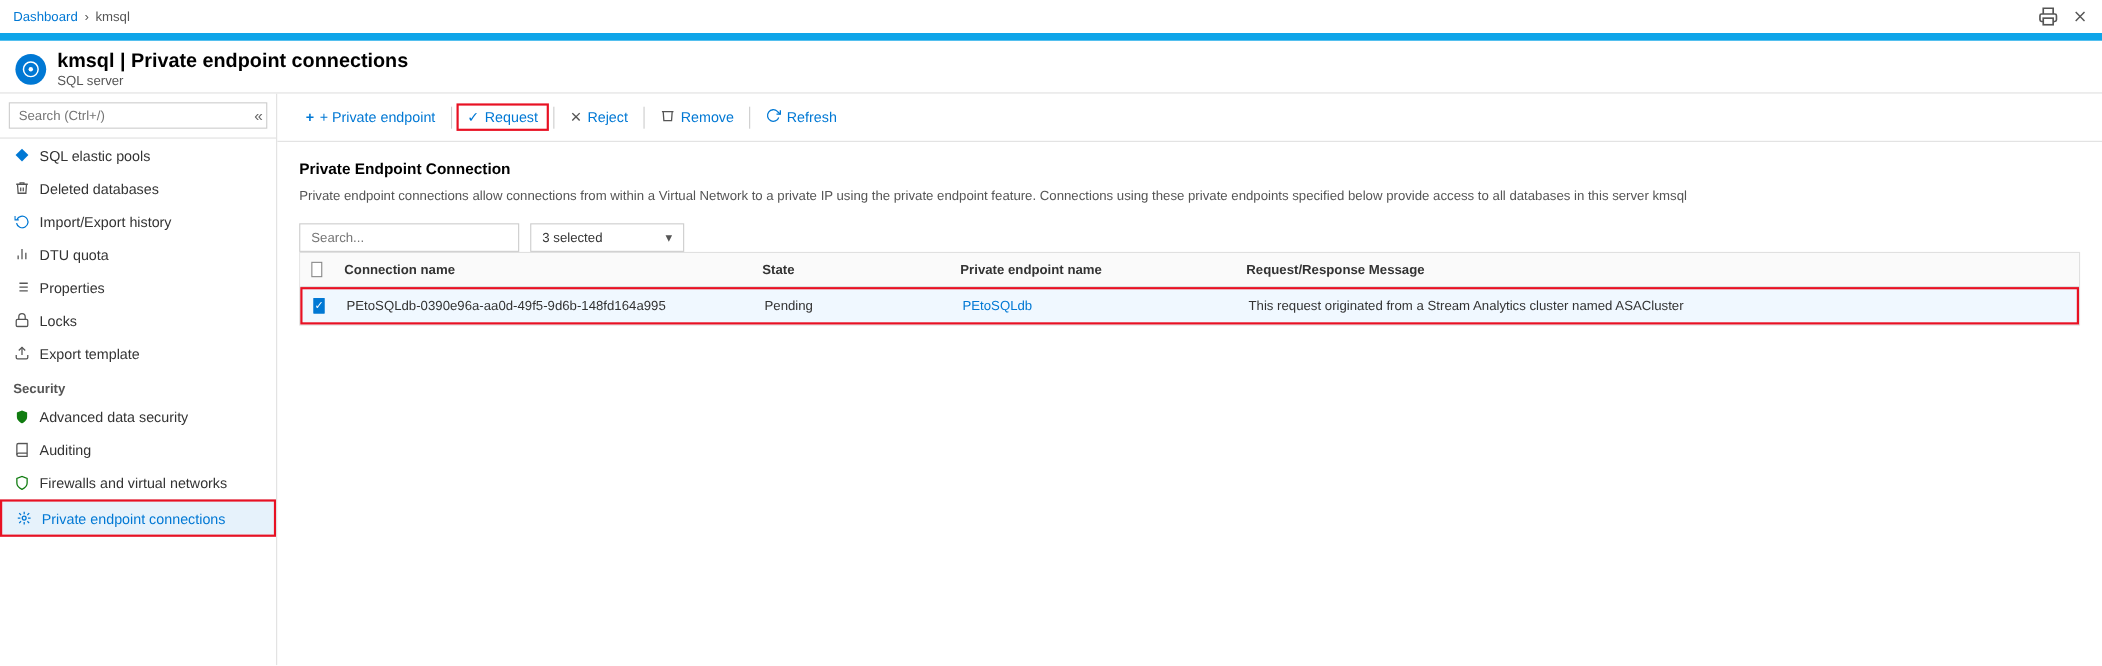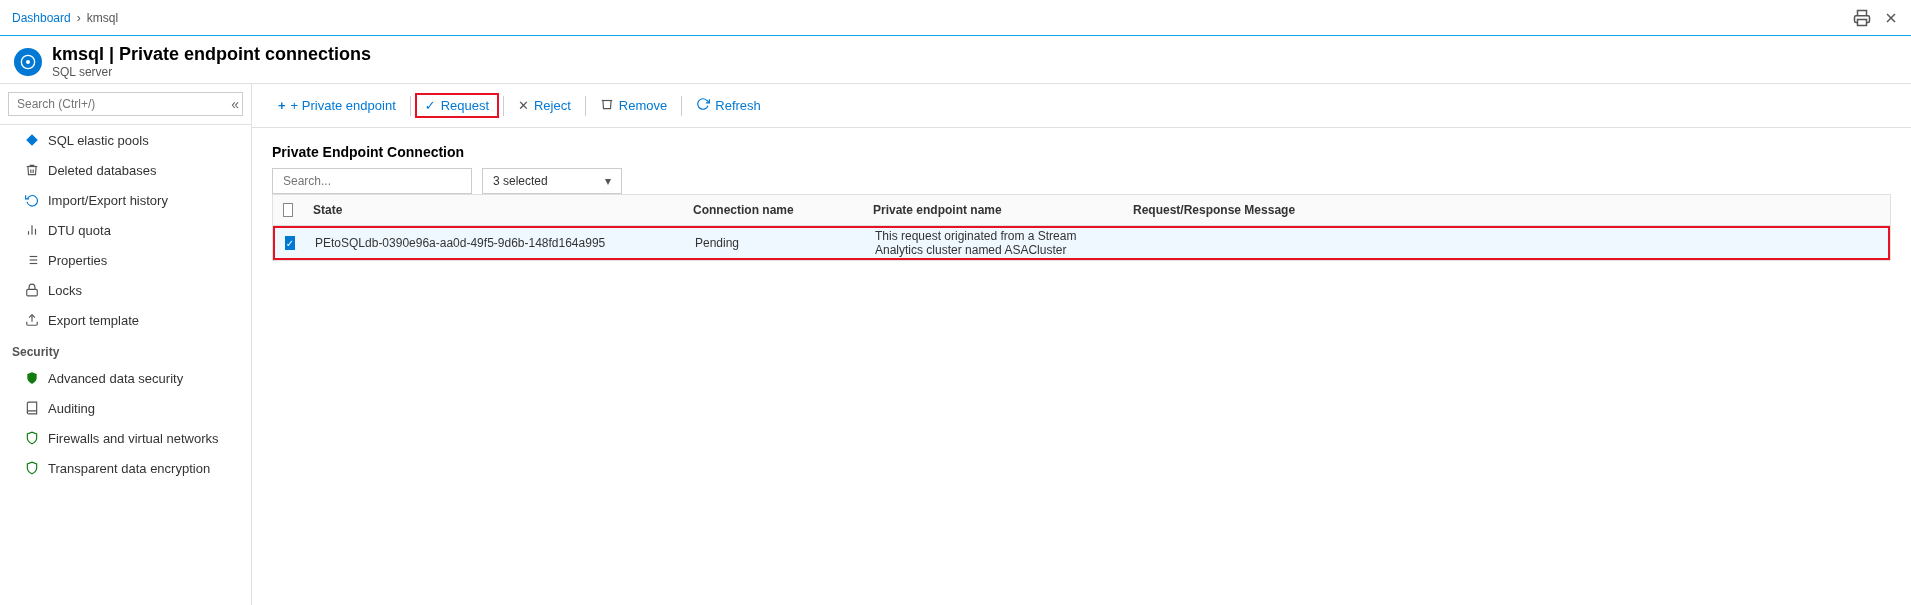--- a/index.html
+++ b/index.html
@@ -1,39 +1,39 @@
 <!DOCTYPE html>
 <html><head>
   <meta charset="utf-8">
   <style>
     * { box-sizing: border-box; margin: 0; padding: 0; }
     body { font-family: 'Segoe UI', Arial, sans-serif; font-size: 13px; color: #333; background: #fff; display: flex; flex-direction: column; height: 605px; overflow: hidden; }
 
     
-    .top-bar { display: flex; align-items: center; justify-content: space-between; padding: 6px 12px; border-bottom: 1px solid #0ea5e9; min-height: 36px; }
+    .top-bar { display: flex; align-items: center; justify-content: space-between; padding: 6px 12px; border-bottom: 7px solid #0ea5e9; min-height: 36px; }
     .breadcrumb { display: flex; align-items: center; gap: 6px; font-size: 12px; color: #0078d4; }
     .breadcrumb span { color: #555; }
     .top-icons { display: flex; gap: 12px; align-items: center; color: #555; }
     .top-icons svg { cursor: pointer; }
 
     
     .page-header { display: flex; align-items: center; gap: 10px; padding: 8px 14px 4px 14px; border-bottom: 1px solid #e0e0e0; }
     .page-header-icon { width: 28px; height: 28px; background: #0078d4; border-radius: 50%; display: flex; align-items: center; justify-content: center; color: white; font-size: 14px; font-weight: bold; }
     .page-header-text h1 { font-size: 18px; font-weight: 600; color: #000; }
     .page-header-text .subtitle { font-size: 12px; color: #555; }
 
     
     .main-layout { display: flex; flex: 1; overflow: hidden; }
 
     
     .sidebar { width: 252px; min-width: 252px; border-right: 1px solid #e0e0e0; display: flex; flex-direction: column; overflow-y: auto; }
     .sidebar-search { padding: 8px; border-bottom: 1px solid #e0e0e0; position: relative; }
     .sidebar-search input { width: 100%; padding: 4px 28px 4px 8px; border: 1px solid #ccc; font-size: 12px; outline: none; }
     .sidebar-collapse { position: absolute; right: 12px; top: 12px; cursor: pointer; color: #666; font-size: 14px; }
-    .sidebar-item { display: flex; align-items: center; gap: 8px; padding: 7px 24px; cursor: pointer; font-size: 13px; color: #333; }
+    .sidebar-item { display: flex; align-items: center; gap: 8px; padding: 7px 12px; cursor: pointer; font-size: 13px; color: #333; }
     .sidebar-item.active { background: #e6f2fb; color: #0078d4; }
     .sidebar-item.active .item-label { color: #0078d4; }
     .sidebar-item .item-icon { width: 16px; height: 16px; display: flex; align-items: center; justify-content: center; flex-shrink: 0; }
     .section-divider { padding: 10px 12px 4px; font-size: 12px; font-weight: 600; color: #555; }
 
     
     .content { flex: 1; overflow-y: auto; display: flex; flex-direction: column; }
     .toolbar { display: flex; align-items: center; gap: 0; padding: 8px 16px; border-bottom: 1px solid #e0e0e0; }
     .toolbar-btn { display: flex; align-items: center; gap: 5px; padding: 5px 10px; background: none; border: none; cursor: pointer; font-size: 13px; color: #0078d4; }
     .toolbar-btn.highlighted { border: 2px solid #e81123; padding: 3px 8px; }
@@ -205,29 +205,30 @@
 
     <div class="sidebar-item">
       <span class="item-icon">
         <svg width="14" height="14" viewBox="0 0 24 24" fill="none" stroke="#107c10" stroke-width="2">
             <path d="M12 22s8-4 8-10V5l-8-3-8 3v7c0 6 8 10 8 10z"></path>
           </svg>
       </span>
       <span class="item-label">Firewalls and virtual networks</span>
     </div>
 
-
-    <div class="sidebar-item">
-      <span class="item-icon">
-        <svg width="14" height="14" viewBox="0 0 24 24" fill="none" stroke="#107c10" stroke-width="2">
-            <path d="M12 22s8-4 8-10V5l-8-3-8 3v7c0 6 8 10 8 10z"></path>
-          </svg>
-      </span>
-      <span class="item-label">Transparent data encryption</span>
-    </div>
+    <div class="sidebar-item active" style="border: 2px solid #e81123; background:#e6f2fb;">
+      <span class="item-icon">
+        <svg width="14" height="14" viewBox="0 0 24 24" fill="none" stroke="#0078d4" stroke-width="2">
+            <circle cx="12" cy="12" r="3"></circle>
+            <path d="M12 2v4M12 18v4M4.22 4.22l2.83 2.83M16.95 16.95l2.83 2.83M2 12h4M18 12h4M4.22 19.78l2.83-2.83M16.95 7.05l2.83-2.83"></path>
+          </svg>
+      </span>
+      <span class="item-label">Private endpoint connections</span>
+    </div>
+
   </div>
 
   <div class="content">
 
     <div class="toolbar">
       <button class="toolbar-btn">
         <span style="color:#0078d4; font-weight:bold;">+</span>
         <span>+ Private endpoint</span>
       </button>
       <div class="toolbar-divider"></div>
@@ -257,44 +258,46 @@
               <polyline points="23 4 23 10 17 10"></polyline>
               <path d="M20.49 15a9 9 0 1 1-2.12-9.36L23 10"></path>
             </svg>
         </span>
         <span>Refresh</span>
       </button>
     </div>
 
     <div class="section-content">
       <div class="section-title">Private Endpoint Connection</div>
+      <div class="section-desc">Private endpoint connections allow connections from within a Virtual Network to a private IP using the private endpoint feature. Connections using these private endpoints specified below provide access to all databases in this server kmsql</div>
 
       <div class="filter-bar">
         <input type="text" class="filter-search" placeholder="Search..." style="">
         <div class="filter-selected">
           <span>3 selected</span>
           <span class="chevron">▾</span>
         </div>
       </div>
 
       <div class="table-container">
         <div class="table-header">
           <div class="checkbox-cell">
             <div class="cb-header"></div>
           </div>
+          <div class="table-header-cell">Connection name</div>
           <div class="table-header-cell">State</div>
-          <div class="table-header-cell">Connection name</div>
           <div class="table-header-cell">Private endpoint name</div>
           <div class="table-header-cell">Request/Response Message</div>
         </div>
 
         <div class="table-row highlighted-row" style="background:#f0f8ff; border:2px solid #e81123;">
           <div class="checkbox-cell">
             <div class="cb">✓</div>
           </div>
           <div class="table-cell">PEtoSQLdb-0390e96a-aa0d-49f5-9d6b-148fd164a995</div>
           <div class="table-cell">Pending</div>
+          <div class="table-cell link">PEtoSQLdb</div>
           <div class="table-cell">This request originated from a Stream Analytics cluster named ASACluster</div>
         </div>
       </div>
     </div>
   </div>
 </div>
 
 </body></html>

